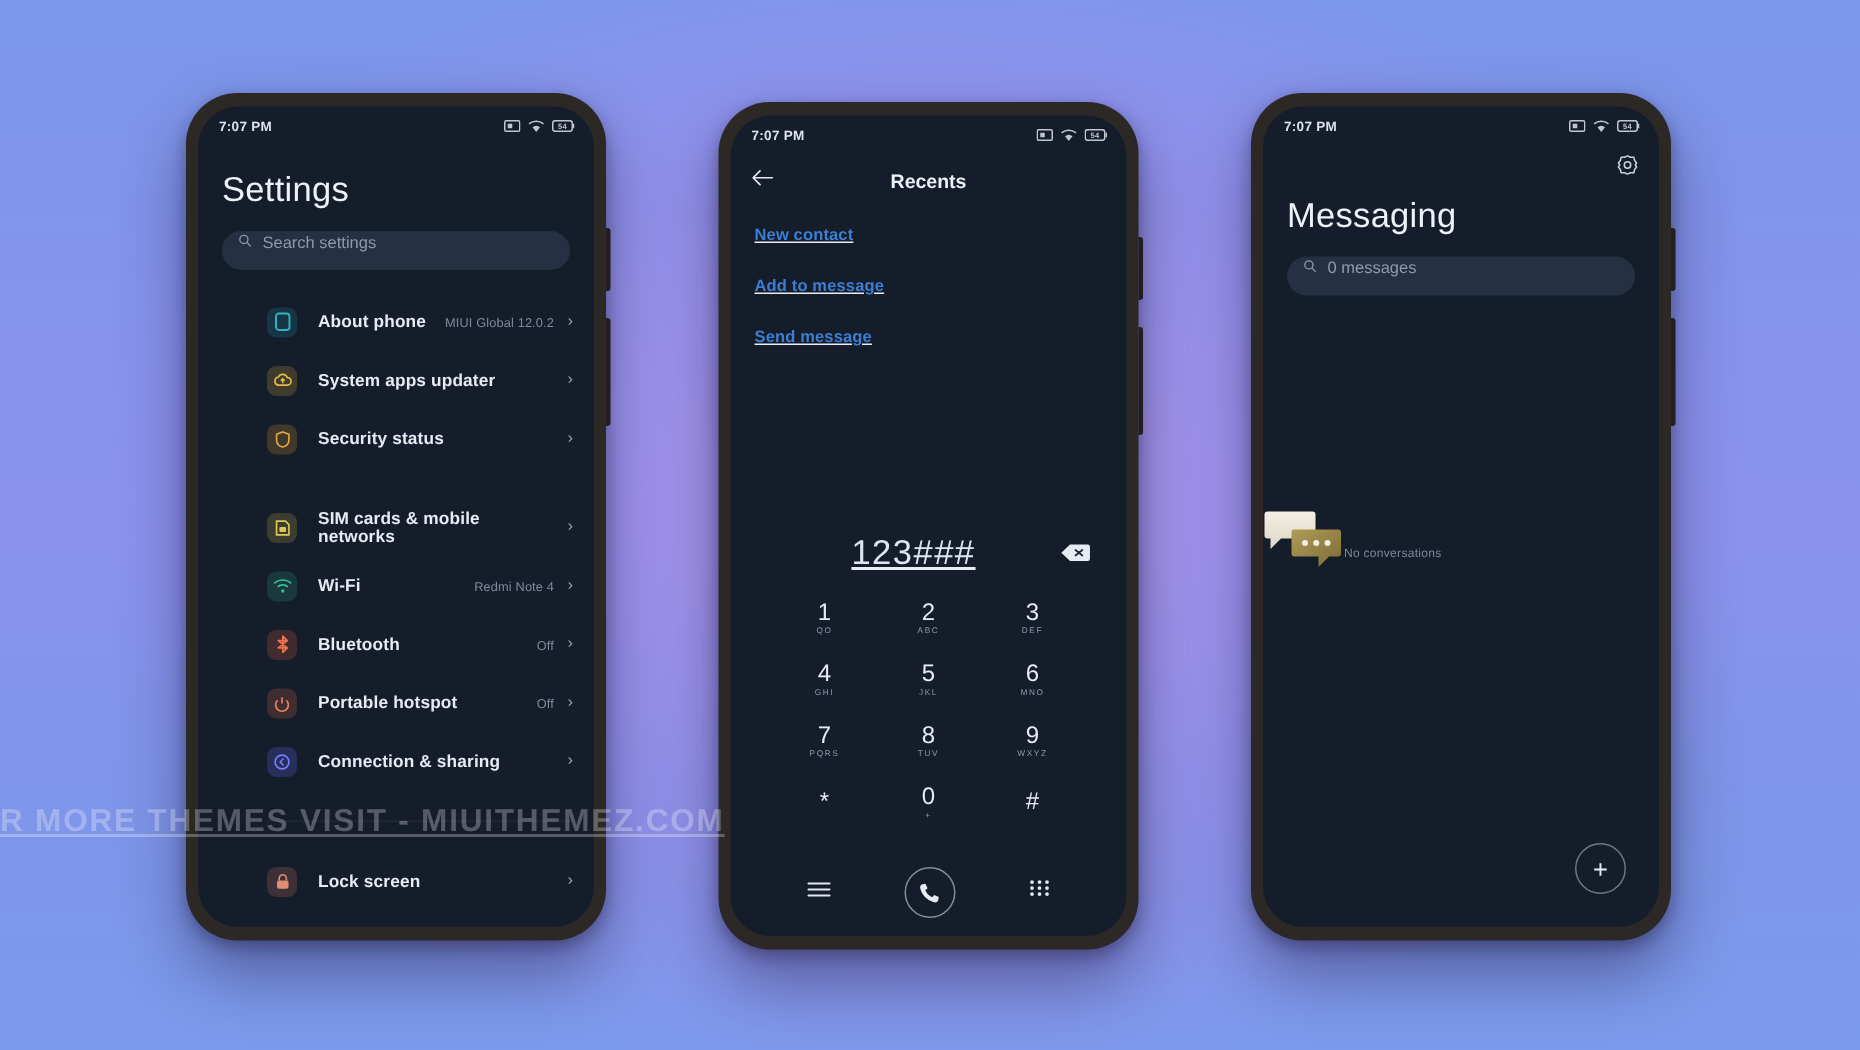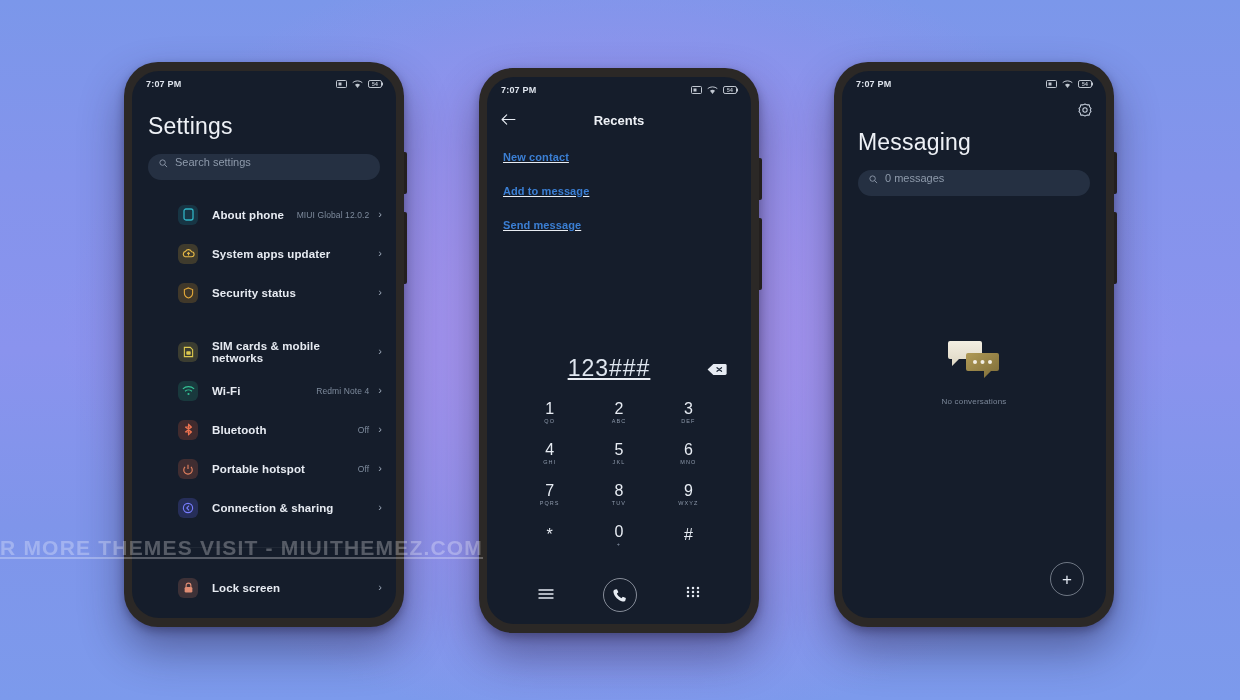--- a/index.html
+++ b/index.html
@@ -79,23 +79,23 @@
 
   
   .big-title {
     font-size: 23px; font-weight: 400; color: #eef1f6;
     letter-spacing: .2px;
   }
   .searchbar {
     height: 26px;
     background: #253042;
     border-radius: 13px;
-    display: flex; align-items: flex-end;
+    display: flex; align-items: flex-start;
     gap: 7px;
-    padding: 12px 11px;
+    padding: 2px 11px;
     color: #8e9aab;
     font-size: 11px;
   }
 
   
   .settings-head { padding: 16px 16px 0 16px; }
   .settings-head .big-title { margin-bottom: 14px; }
   .settings-list { margin-top: 15px; padding-left: 32px; }
   .srow {
     display: flex; align-items: center;
@@ -162,21 +162,21 @@
     border: 1px solid rgba(225,232,242,0.55);
     display: flex; align-items: center; justify-content: center;
   }
 
   
   .msg-topbar { display: flex; justify-content: flex-end; padding: 6px 14px 0 14px; }
   .msg-head { padding: 8px 16px 0 16px; }
   .msg-head .big-title { margin-bottom: 14px; }
   .msg-empty {
     position: absolute; left: 0; right: 0; top: 268px;
-    display: flex; flex-direction: column; align-items: center;
+    display: flex; flex-direction: row; align-items: center;
   }
   .msg-empty .cap { font-size: 8px; color: #7b8799; margin-top: 16px; letter-spacing: .2px; }
   .fab {
     position: absolute; right: 22px; bottom: 22px;
     width: 34px; height: 34px; border-radius: 50%;
     border: 1px solid rgba(220,228,240,0.45);
     display: flex; align-items: center; justify-content: center;
     color: #e3e9f2; font-size: 17px; line-height: 1;
     font-weight: 300;
   }

